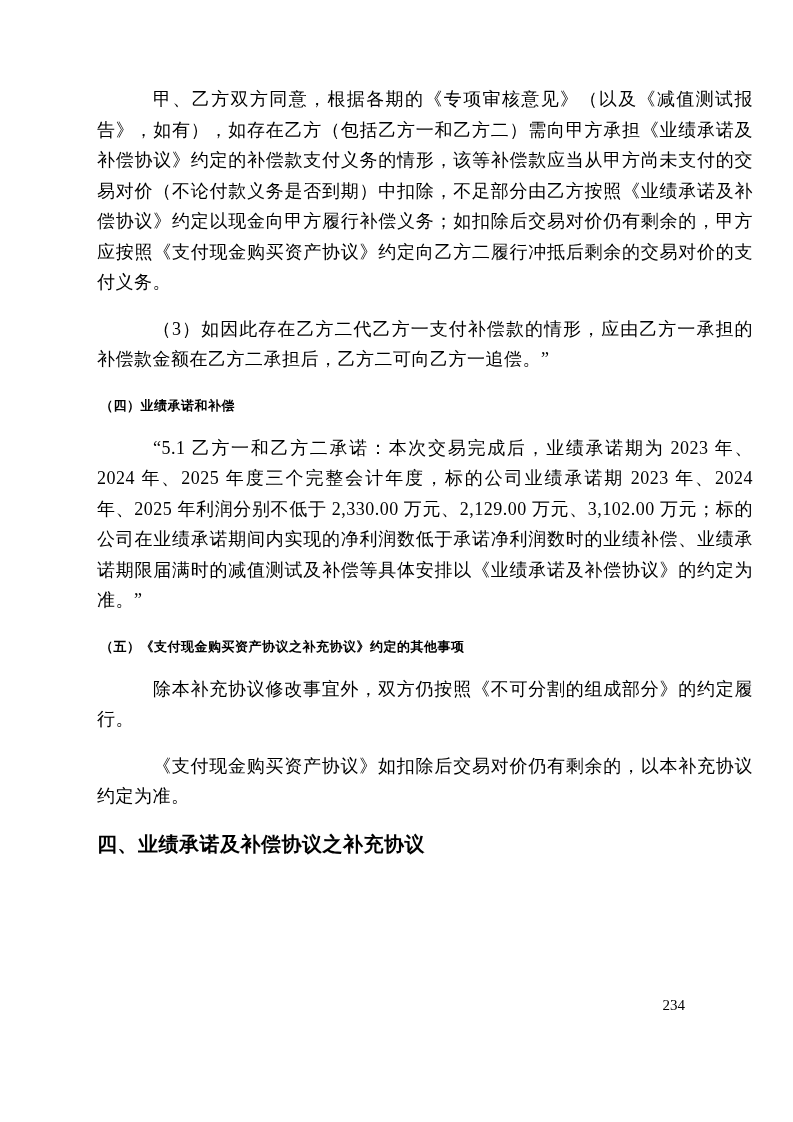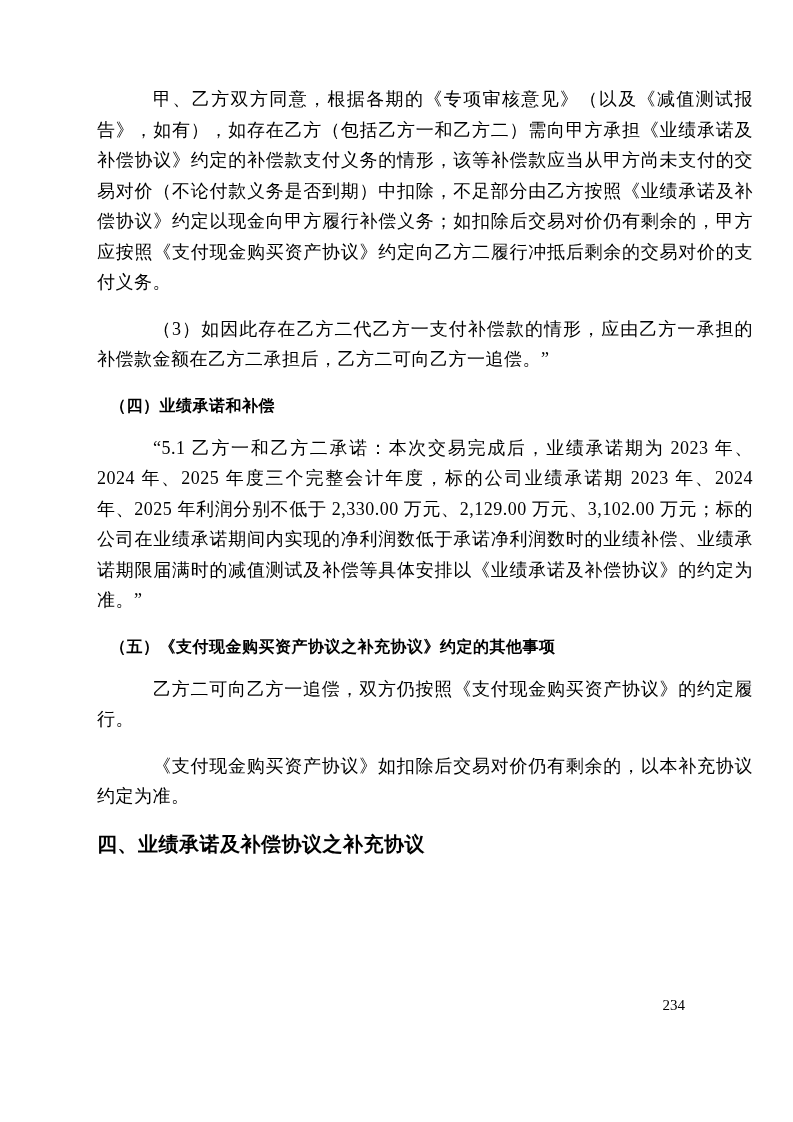--- a/index.html
+++ b/index.html
@@ -23,24 +23,24 @@
     font-size: 18px;
     line-height: 30.5px;
     text-align: justify;
     text-justify: inter-ideograph;
     text-indent: 56px;
     margin: 0 0 16px 0;
     font-weight: 500;
     letter-spacing: 0.5px;
   }
   .heading {
-    font-size: 16px;
+    font-size: 13px;
     line-height: 30px;
     font-weight: 700;
-    margin: 6px 0 12px 13px;
+    margin: 6px 0 12px 3px;
     letter-spacing: 0.5px;
   }
   .heading-major {
     font-size: 20px;
     line-height: 32px;
     margin: 13px 0 0 0;
   }
   .page-number {
     position: absolute;
     top: 996px;
@@ -62,21 +62,21 @@
 
   <p class="para">（3）如因此存在乙方二代乙方一支付补偿款的情形，应由乙方一承担的补偿款金额在乙方二承担后，乙方二可向乙方一追偿。”</p>
 
   <h2 class="heading">（四）业绩承诺和补偿</h2>
 
 
   <p class="para">“5.1 乙方一和乙方二承诺：本次交易完成后，业绩承诺期为 2023 年、2024 年、2025 年度三个完整会计年度，标的公司业绩承诺期 2023 年、2024 年、2025 年利润分别不低于 2,330.00 万元、2,129.00 万元、3,102.00 万元；标的公司在业绩承诺期间内实现的净利润数低于承诺净利润数时的业绩补偿、业绩承诺期限届满时的减值测试及补偿等具体安排以《业绩承诺及补偿协议》的约定为准。”</p>
 
   <h2 class="heading">（五）《支付现金购买资产协议之补充协议》约定的其他事项</h2>
 
-  <p class="para">乙方二可向乙方一追偿，双方仍按照《支付现金购买资产协议》的约定履行。</p>
+  <p class="para">除本补充协议修改事宜外，双方仍按照《不可分割的组成部分》的约定履行。</p>
 
   <p class="para">《支付现金购买资产协议》如扣除后交易对价仍有剩余的，以本补充协议约定为准。</p>
 
 
   <h2 class="heading heading-major">四、业绩承诺及补偿协议之补充协议</h2>
 
   <div class="page-number">234</div>
 
 </div>
 

